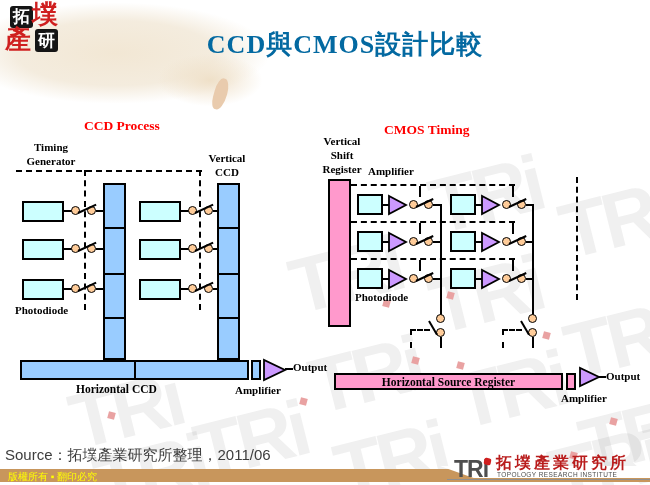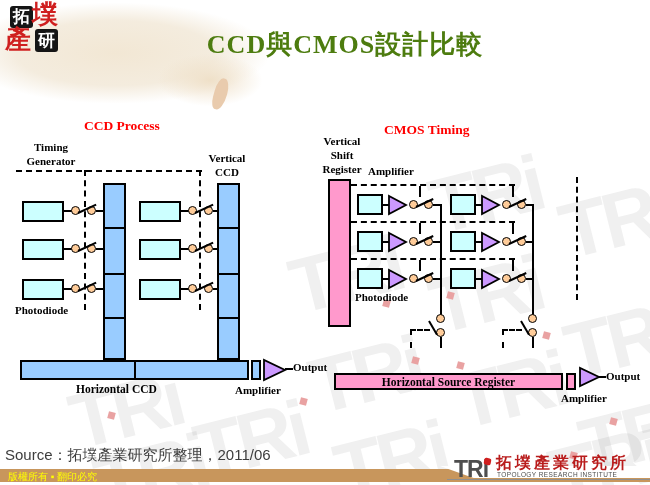--- a/index.html
+++ b/index.html
@@ -25,21 +25,21 @@
   .vline{position:absolute;width:2px;background:#000;}
   .hdash{position:absolute;border-top:2px dashed #000;height:0;}
   .vdash{position:absolute;border-left:2px dashed #000;width:0;}
   .lever{position:absolute;height:2px;background:#000;transform-origin:left center;}
   .divider-h{position:absolute;left:0;width:100%;height:2px;background:#000;}
   .divider-v{position:absolute;top:0;height:100%;width:2px;background:#000;}
   .bar-label{position:absolute;border:2px solid #000;box-sizing:border-box;display:flex;
              align-items:center;justify-content:center;font-weight:bold;font-size:12px;}
   
   .main-title{position:absolute;left:175px;top:27px;width:340px;text-align:center;
-              font-size:26px;font-weight:bold;color:#4d7c0f;letter-spacing:1px;}
+              font-size:26px;font-weight:bold;color:#0369a1;letter-spacing:1px;}
   .logo-cell{position:absolute;width:23px;height:22px;background:#151515;border-radius:3px;
              color:#fff;font-weight:bold;font-size:17px;line-height:22px;text-align:center;}
   .logo-red{position:absolute;color:#CF1F1F;font-weight:bold;font-size:26px;line-height:26px;}
   
   .sans{font-family:"Liberation Sans",sans-serif;}
   .source-line{position:absolute;left:5px;top:446px;font-size:15px;color:#3D3D3D;}
   .footer-bar{position:absolute;left:0;top:469px;width:650px;height:13px;background:#C8965C;}
   .copyright{position:absolute;left:8px;top:470px;font-size:10px;color:#FFFF00;}
   .logo-notch{position:absolute;left:440px;top:466px;width:210px;height:12px;background:#fff;
               clip-path:polygon(0% 0%,100% 0%,100% 100%,16% 100%);}

